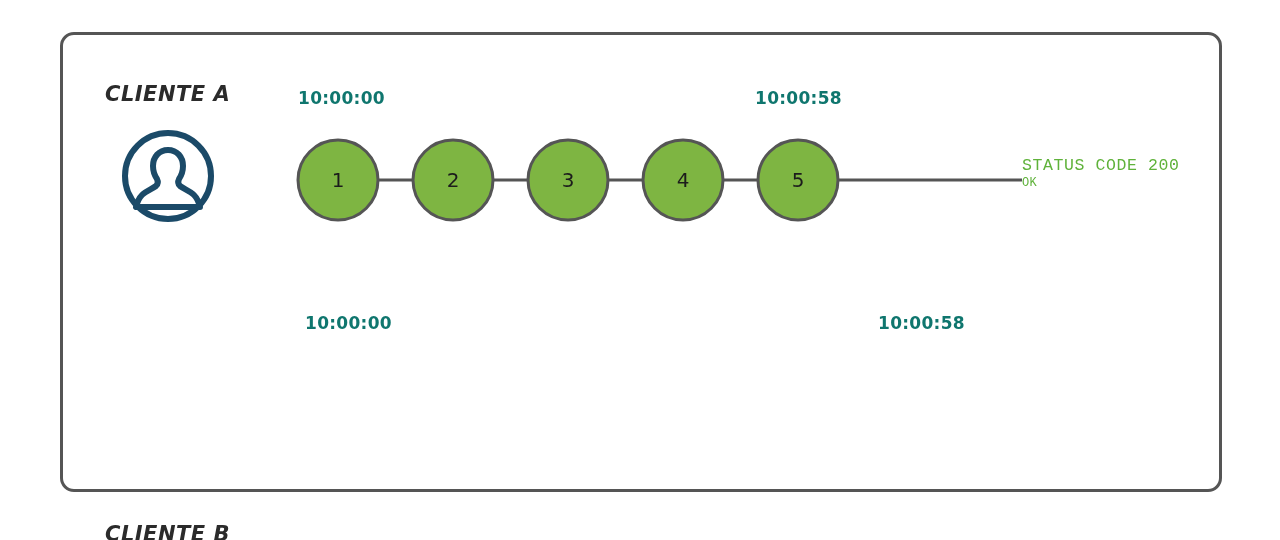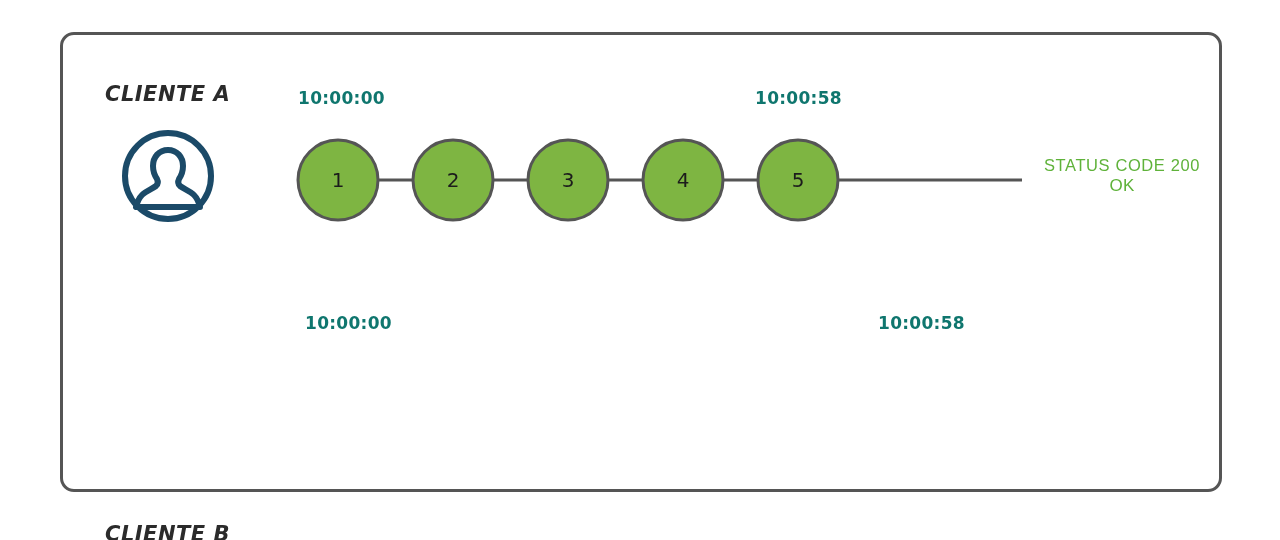--- a/index.html
+++ b/index.html
@@ -91,37 +91,36 @@
     font-family: "DejaVu Sans", sans-serif;
     font-size: 20px;
     fill: #1c1c1c;
     text-anchor: middle;
     dominant-baseline: central;
   }
 
   
   .status {
     position: absolute;
-    text-align: center;
-    font-family: Liberation Sans, sans-serif;
+    font-family: Liberation Mono, monospace;
     white-space: nowrap;
   }
   .status .line1 {
     font-size: 16.5px;
     letter-spacing: 0.6px;
     display: block;
   }
   .status .line2 {
     font-size: 15px;
     letter-spacing: 0.3px;
     display: block;
     margin-top: 1px;
   }
   .status-ok { color: #5fb23a; }
-  .status-ok .line2 { font-size: 17px; }
+  .status-ok .line2 { font-size: 12px; }
 
   .status-a {
     left: 1022px;
     top: 156px;
     width: 200px;
   }
 </style>
 </head>
 <body>
 

